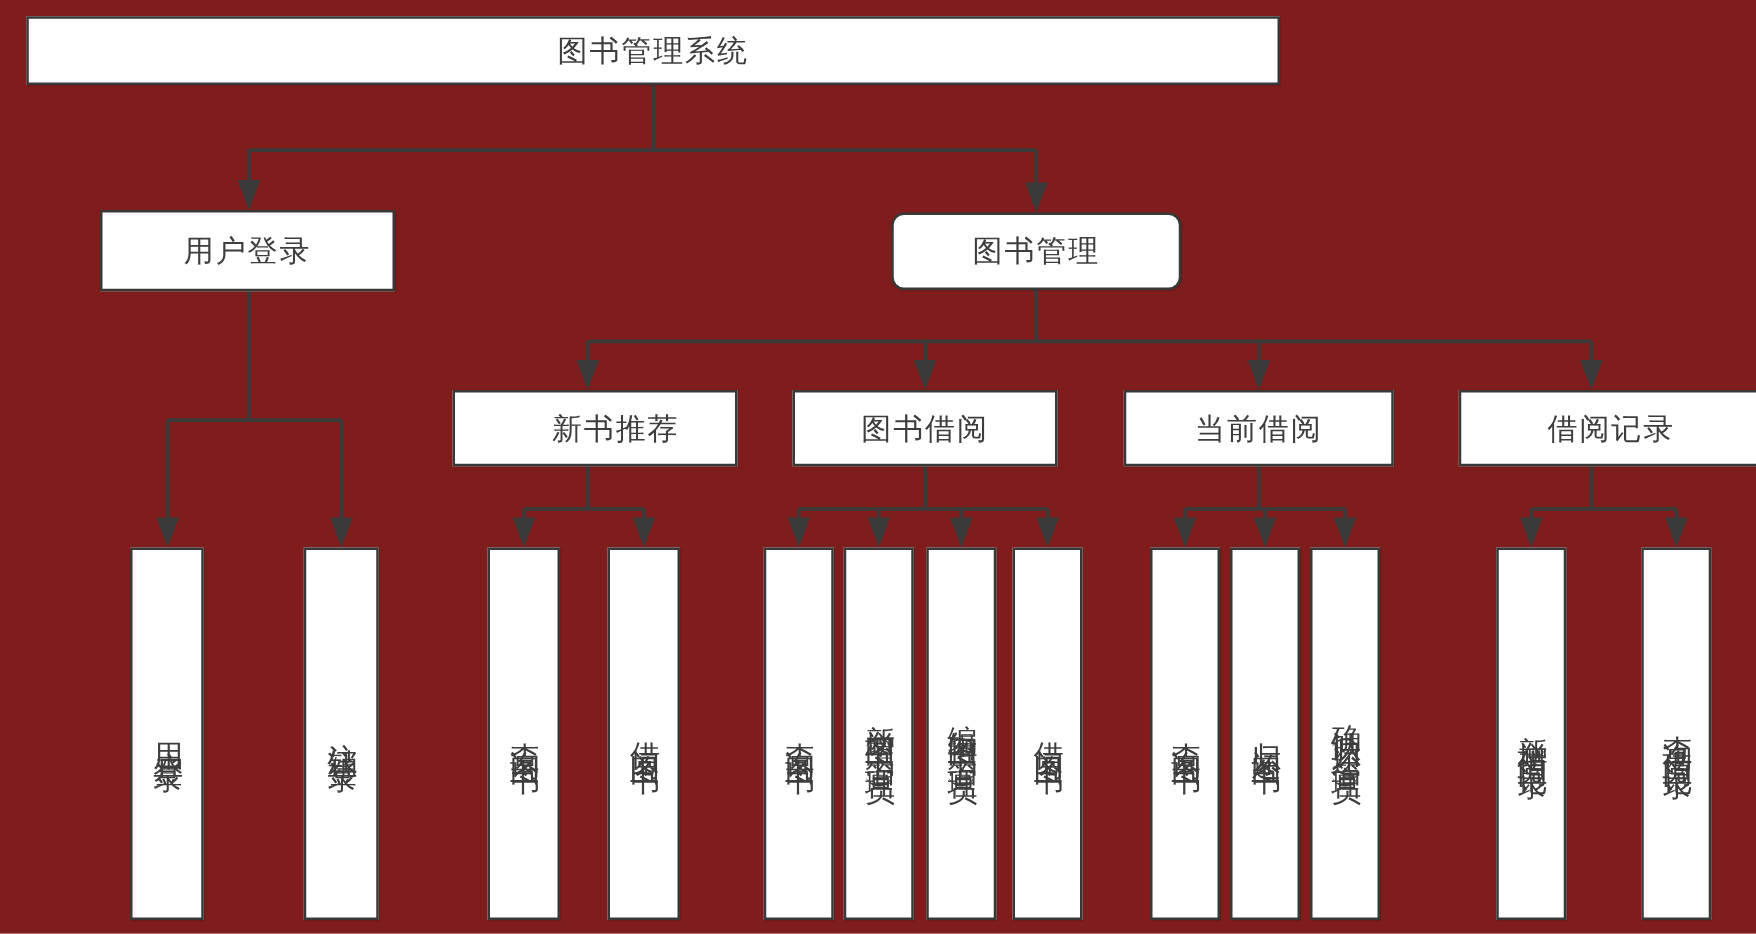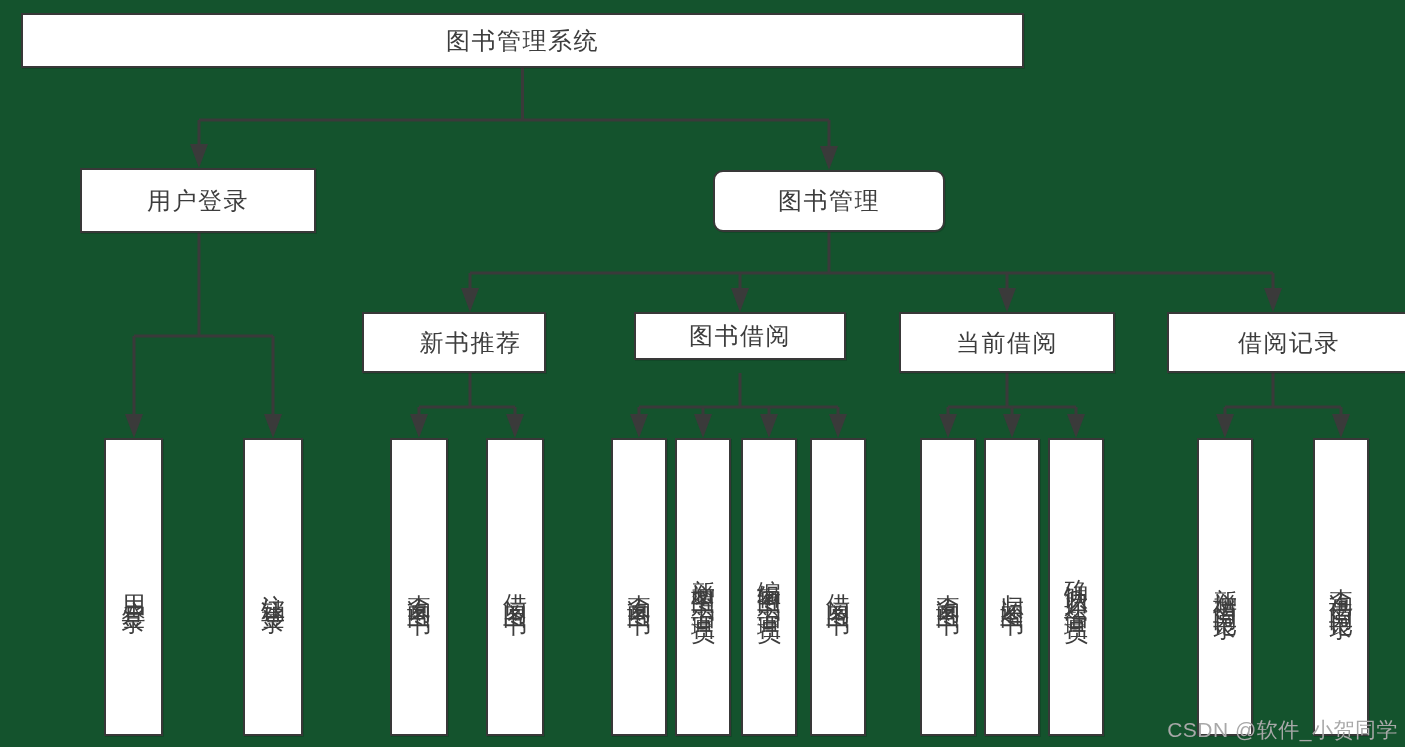--- a/index.html
+++ b/index.html
@@ -5,21 +5,21 @@
   html, body {
     margin: 0;
     padding: 0;
     background: #ffffff;
     font-family: "Liberation Sans", sans-serif;
   }
   .canvas {
     position: relative;
     width: 1405px;
     height: 747px;
-    background: #14532d;
+    background: #7f1d1d;
     overflow: hidden;
   }
   .connectors {
     position: absolute;
     left: 0; top: 0;
     width: 1405px;
     height: 747px;
   }
   .box {
     position: absolute;
@@ -43,22 +43,22 @@
     text-orientation: mixed;
     font-size: 24px;
     letter-spacing: 6px;
     line-height: 1;
     white-space: nowrap;
   }
   
   .b-root { left: 21px;   top: 13px;  width: 1003px; height: 55px; }
   .b-user { left: 80px;   top: 168px; width: 236px;  height: 65px; }
   .b-mgmt { left: 713px;  top: 170px; width: 232px;  height: 62px; border-radius: 10px; }
-  .b-s1   { left: 362px;  top: 312px; width: 184px;  height: 61px; padding-left: 33px; }
-  .b-s2   { left: 634px;  top: 312px; width: 212px;  height: 48px; }
+  .b-s1   { left: 362px;  top: 312px; width: 228px;  height: 61px; padding-left: 33px; }
+  .b-s2   { left: 634px;  top: 312px; width: 212px;  height: 61px; }
   .b-s3   { left: 899px;  top: 312px; width: 216px;  height: 61px; }
   .b-s4   { left: 1167px; top: 312px; width: 244px;  height: 61px; }
   
   .b-l1  { left: 104px;  width: 59px; }
   .b-l2  { left: 243px;  width: 60px; }
   .b-l3  { left: 390px;  width: 58px; }
   .b-l4  { left: 486px;  width: 58px; }
   .b-l5  { left: 611px;  width: 56px; }
   .b-l6  { left: 675px;  width: 56px; }
   .b-l7  { left: 741px;  width: 56px; }
@@ -194,15 +194,14 @@
     <span class="vlbl">确认归还（管理员）</span>
   </div>
 
   <div class="box vbox b-l12">
     <span class="vlbl">新增借阅记录</span>
   </div>
   <div class="box vbox b-l13">
     <span class="vlbl">查询借阅记录</span>
   </div>
 
-  <div class="watermark">CSDN @软件_小贺同学</div>
 
 </div>
 
 </body></html>

